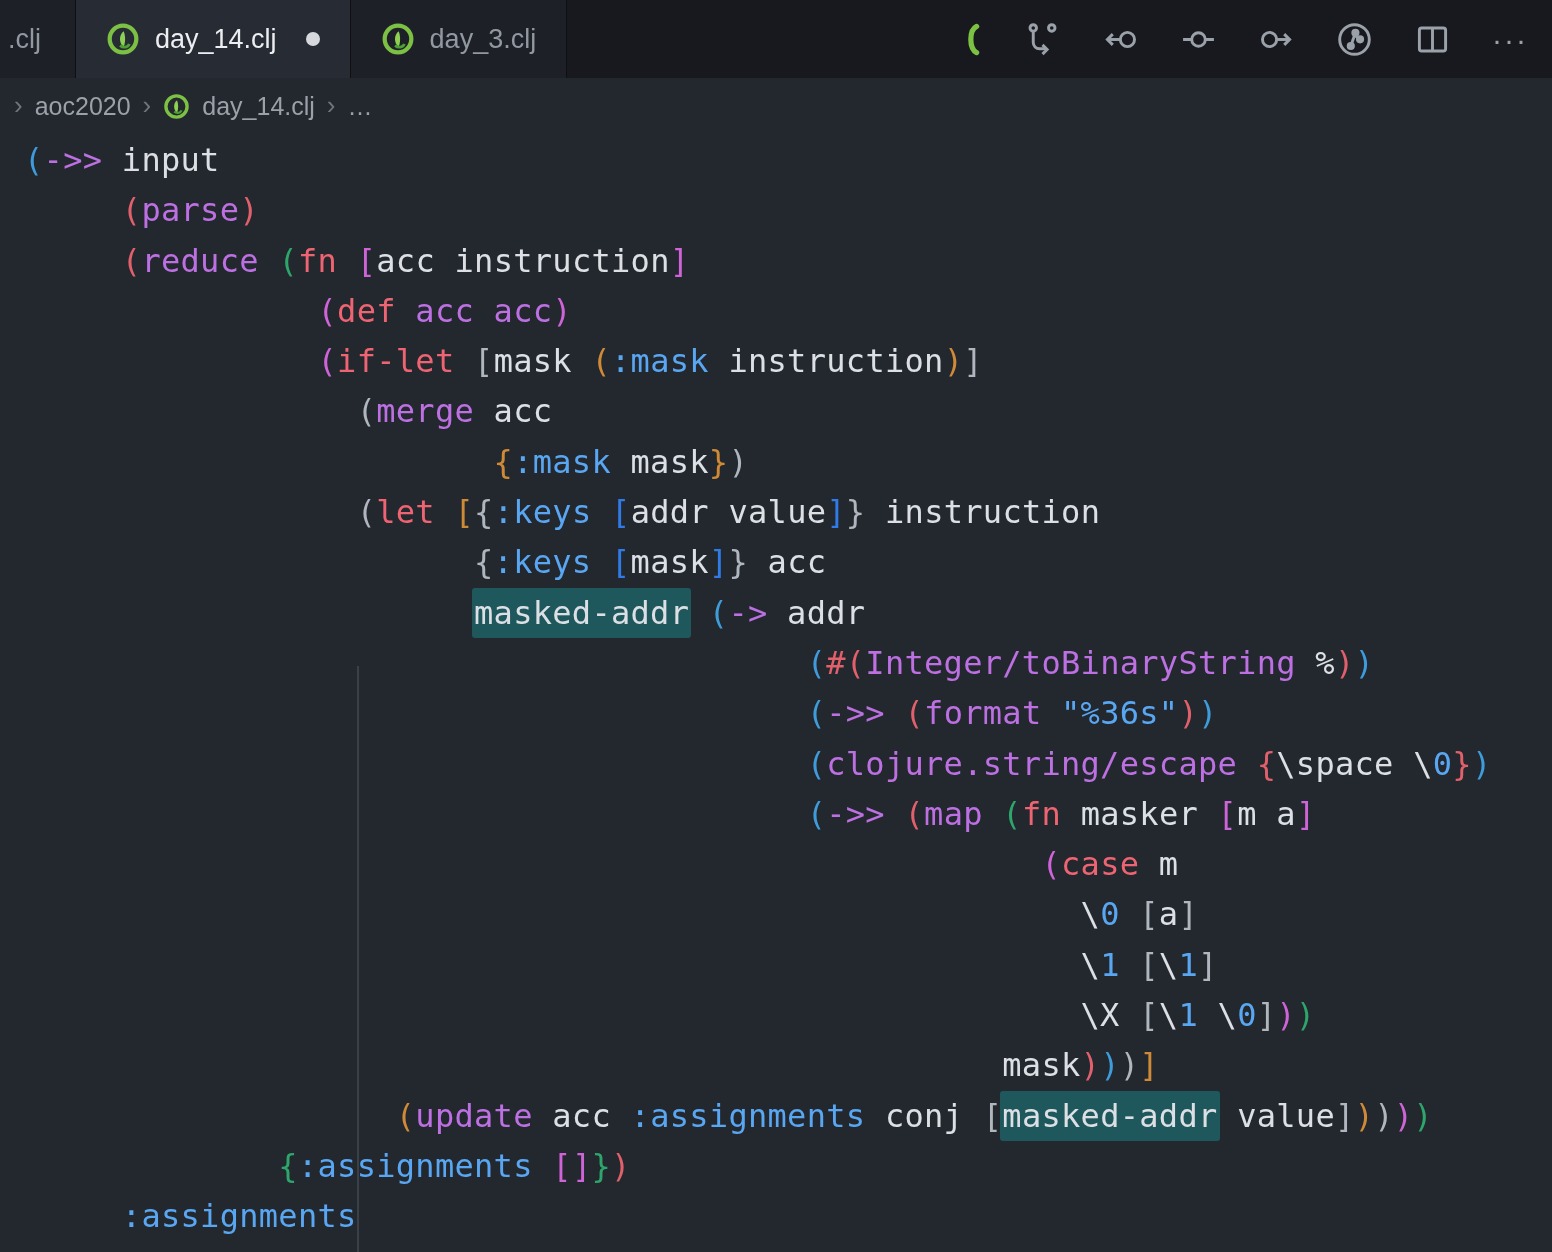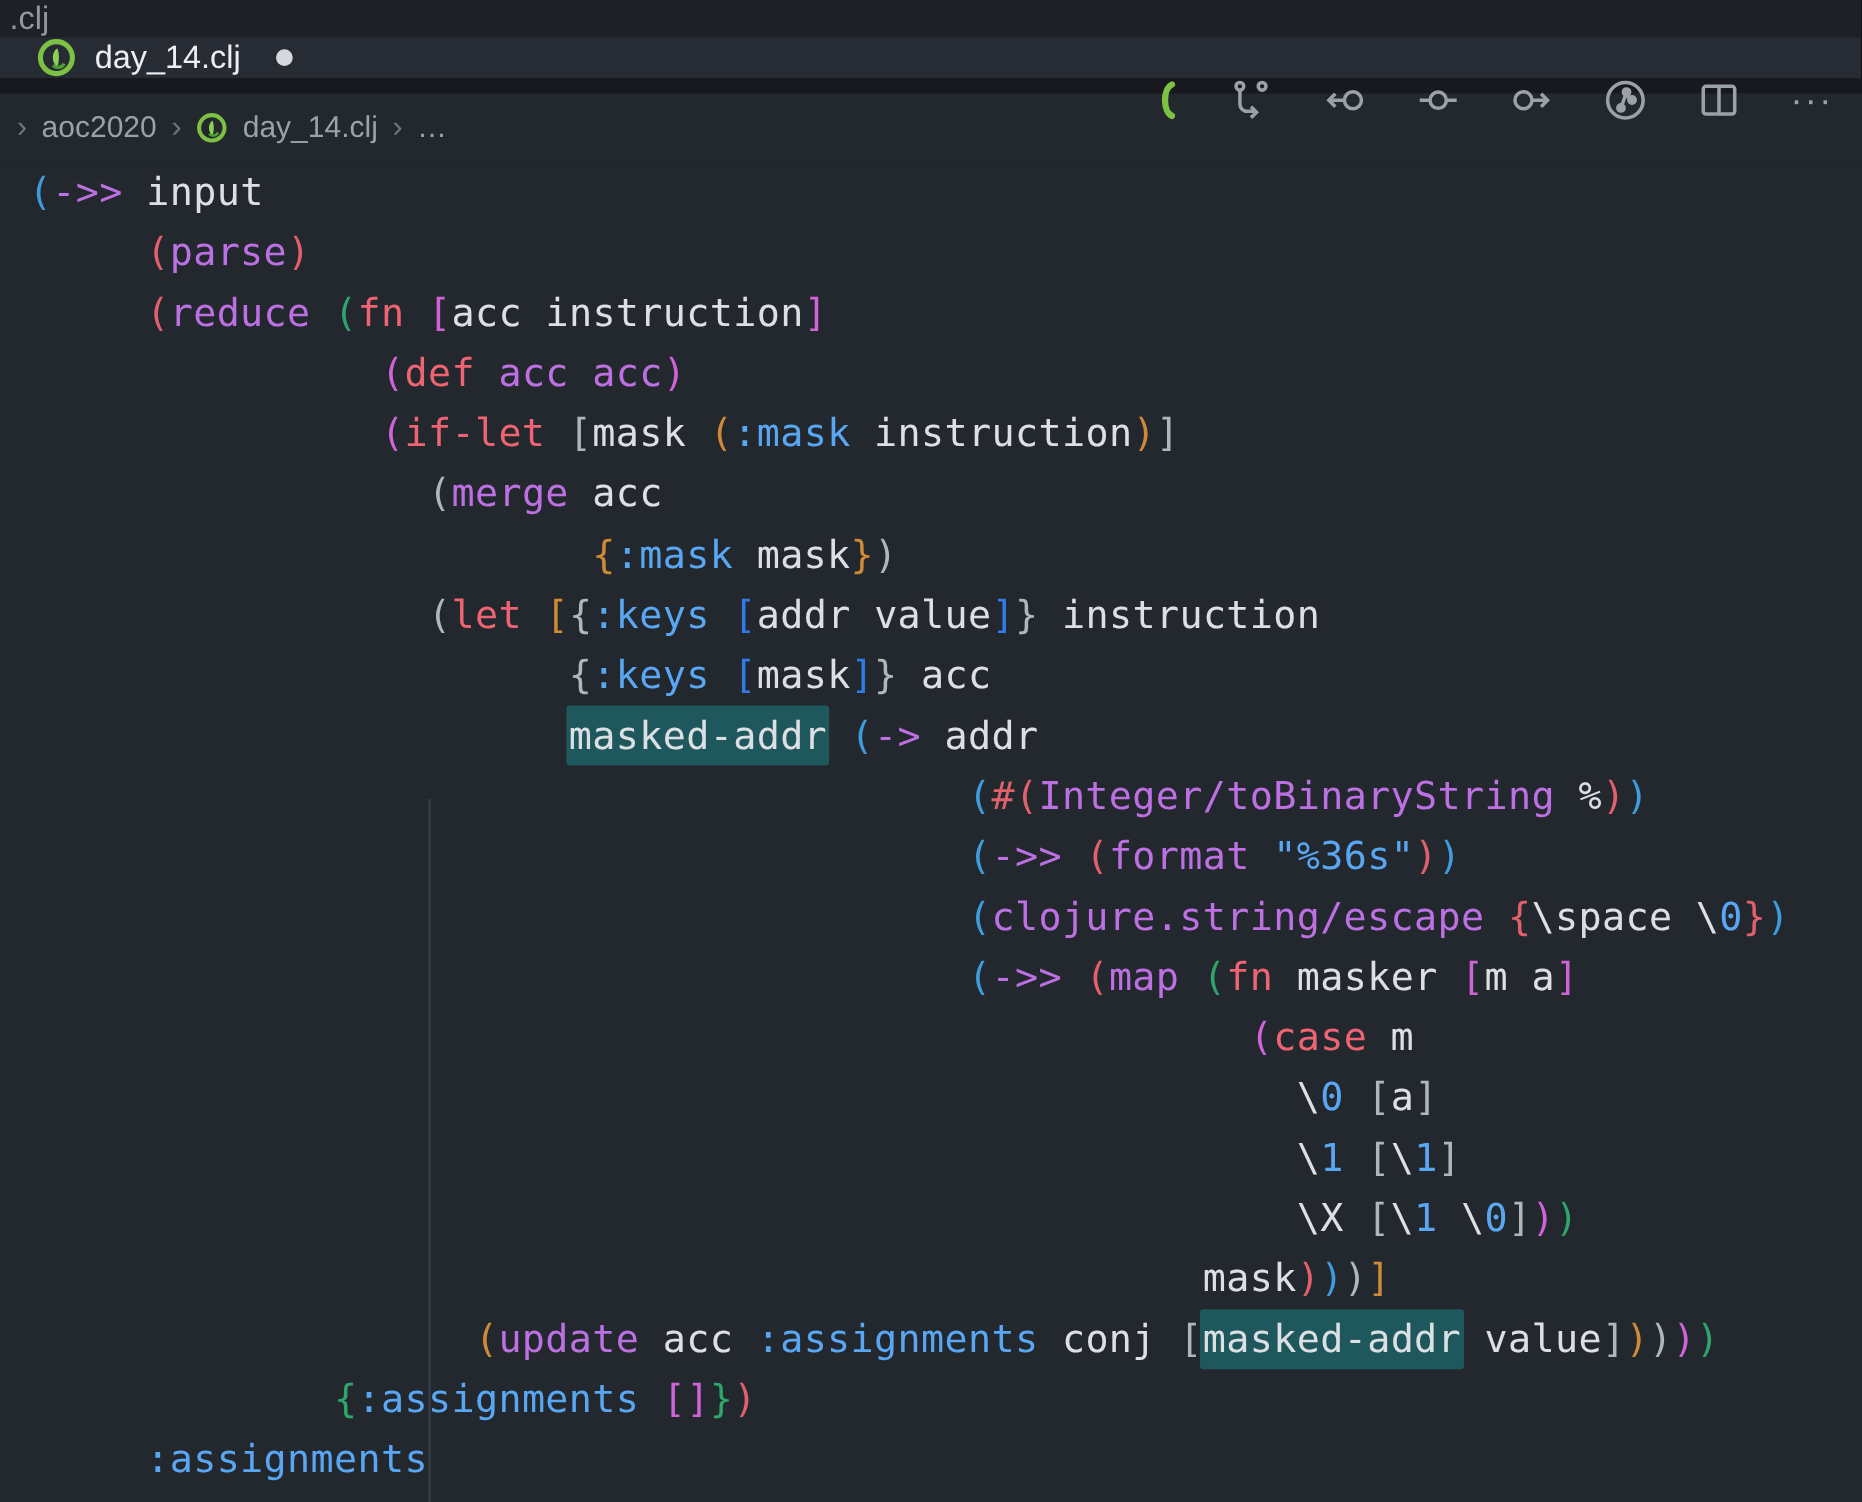--- a/index.html
+++ b/index.html
@@ -3,21 +3,21 @@
 <meta charset="utf-8">
 <style>
   html,body{margin:0;padding:0;}
   body{
     width:1552px;height:1252px;overflow:hidden;position:relative;
     background:#23272e;font-family:"Liberation Sans",sans-serif;
     -webkit-font-smoothing:antialiased;
   }
   
   .tabbar{
-    display:flex;align-items:stretch;height:78px;background:#17191e;flex-direction:column;
+    display:flex;align-items:stretch;height:78px;background:#17191e;
   }
   .tab{
     display:flex;align-items:center;gap:15px;padding:0 30px;
     background:#1d2127;border-right:1px solid #0e1014;
     color:#9298a0;font-size:27px;white-space:nowrap;cursor:pointer;
   }
   .tab.first{padding:0 34px 0 8px;}
   .tab.active{background:#272c34;color:#eceef1;}
   .tab .cicon{width:34px;height:34px;flex:0 0 auto;}
   .mod-dot{
@@ -65,20 +65,28 @@
   <div class="tab active">
     <svg class="cicon" viewBox="0 0 24 24">
       <circle cx="12" cy="12" r="9.4" fill="none" stroke="#7cc144" stroke-width="3"></circle>
       <path d="M12.5 6.5 C9 9 9 15 12.5 17.5 C13.8 14.5 13.8 9.5 12.5 6.5 Z" fill="#8ed053"></path>
       <path d="M10 16.5 C12 18.5 15.5 18 16.5 15.5" fill="none" stroke="#4e9f33" stroke-width="2"></path>
     </svg>
     <span>day_14.clj</span>
     <span class="mod-dot"></span>
   </div>
 
+  <div class="tab">
+    <svg class="cicon" viewBox="0 0 24 24">
+      <circle cx="12" cy="12" r="9.4" fill="none" stroke="#7cc144" stroke-width="3"></circle>
+      <path d="M12.5 6.5 C9 9 9 15 12.5 17.5 C13.8 14.5 13.8 9.5 12.5 6.5 Z" fill="#8ed053"></path>
+      <path d="M10 16.5 C12 18.5 15.5 18 16.5 15.5" fill="none" stroke="#4e9f33" stroke-width="2"></path>
+    </svg>
+    <span>day_3.clj</span>
+  </div>
 
   <div class="tab-actions">
     <svg class="action-icon narrow" viewBox="0 0 14 24">
       <path d="M10 3.5 C5 6 5 18 10 20.5" fill="none" stroke="#7cc144" stroke-width="3.4" stroke-linecap="round"></path>
     </svg>
     <svg class="action-icon" viewBox="0 0 24 24" fill="none" stroke="#9ba1a9" stroke-width="1.9">
       <circle cx="6" cy="4.5" r="2.1"></circle>
       <path d="M6 7 v7 a4 4 0 0 0 4 4 h4.5"></path>
       <path d="M12 15.5 l3 3 l-3 3"></path>
       <circle cx="18" cy="19.5" r="2.1" transform="translate(0,-15)"></circle>

